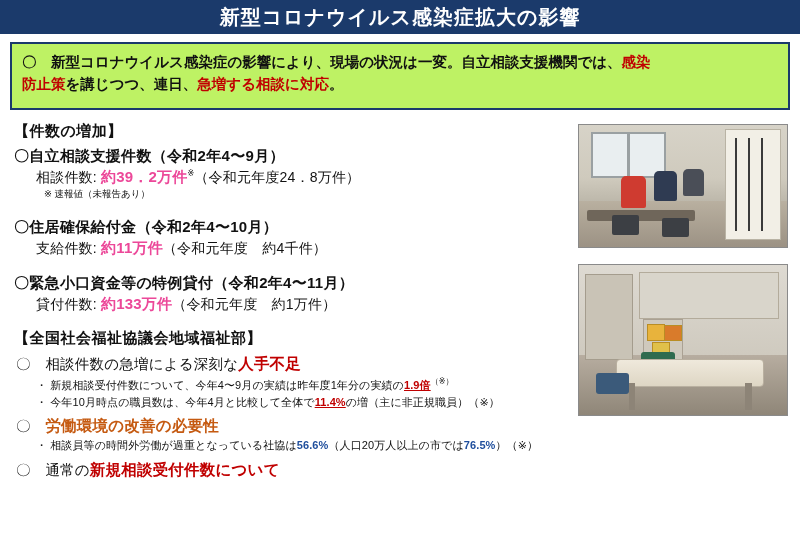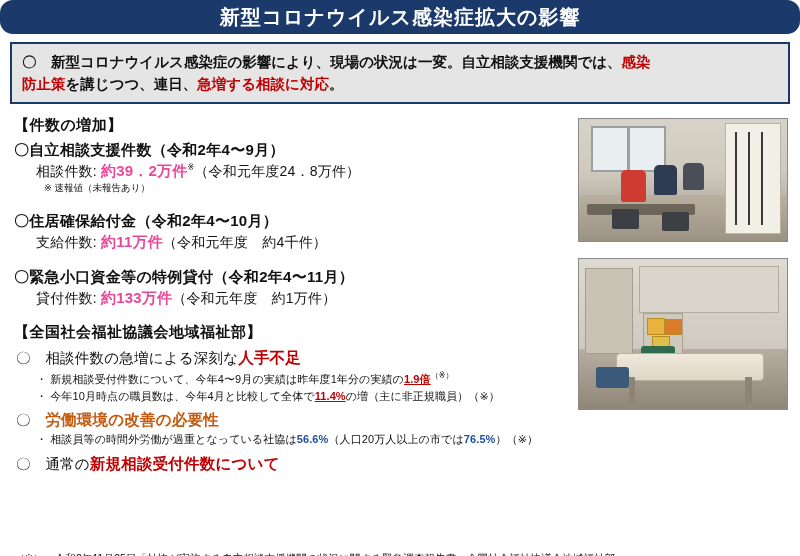--- a/index.html
+++ b/index.html
@@ -17,35 +17,34 @@
   }
 
   
   .title-bar {
     width: 800px;
     height: 34px;
     background: #1b3a6b;
     display: flex;
     align-items: center;
     justify-content: center;
-    border-radius: 13px;
   }
   .title-bar .title-text {
     color: #ffffff;
     font-size: 20px;
     font-weight: bold;
     letter-spacing: 1px;
   }
 
   
   .lead-box {
     margin: 8px 10px 0 10px;
     border: 2px solid #1b3a6b;
-    background: #e5e5e5;
-    padding: 7px 10px 6px 10px;
+    background: #bef264;
+    padding: 7px 10px 12px 10px;
     box-sizing: border-box;
     width: 780px;
   }
   .lead-line {
     font-size: 14.5px;
     line-height: 1.55;
     font-weight: bold;
     color: #111111;
     white-space: nowrap;
   }

